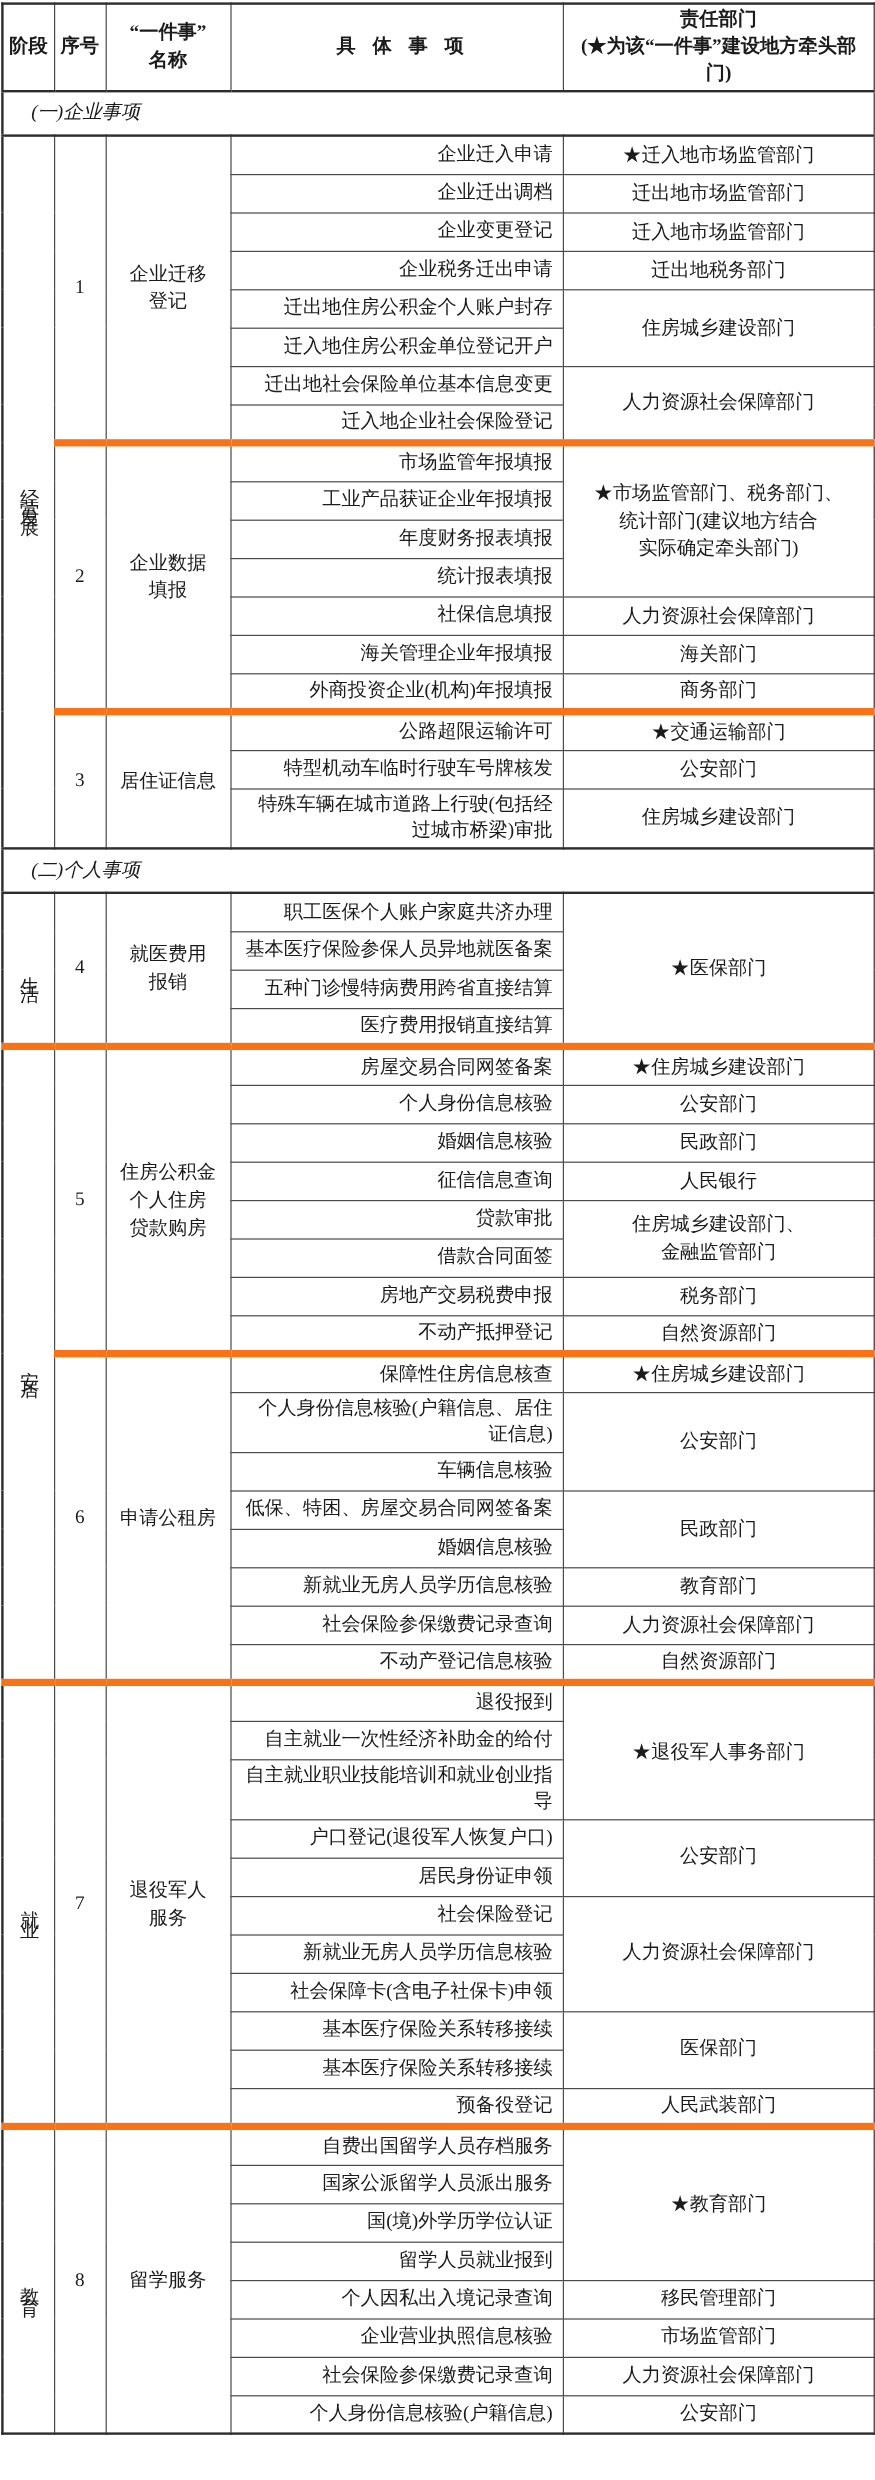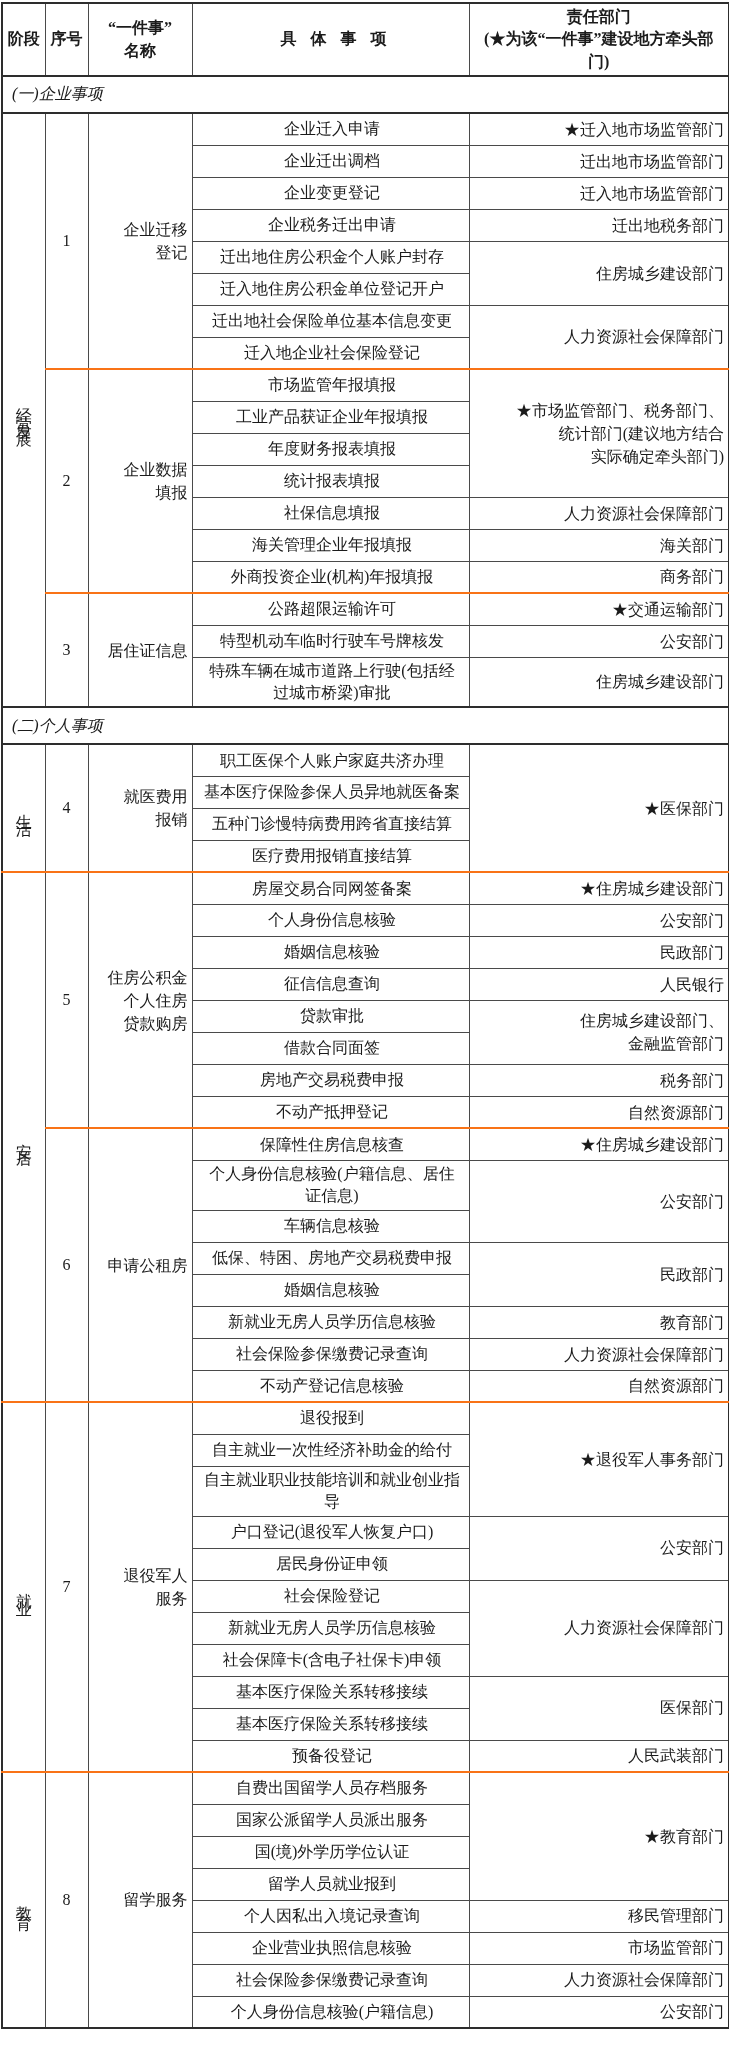--- a/index.html
+++ b/index.html
@@ -29,38 +29,38 @@
     word-break: break-all;
     overflow: hidden;
   }
   .doc tr { height: 32px; }
   tr.hrow { height: 62px; }
   tr.hrow th { font-weight: bold; border-bottom: 2px solid #2d2d2d; }
   th.items-head { letter-spacing: 14px; padding-left: 24px; }
   tr.srow { height: 37px; }
   tr.srow td {
     text-align: left;
-    padding-left: 9px;
+    padding-left: 23px;
     font-style: italic;
     border-top: 2px solid #2d2d2d;
     border-bottom: 2px solid #2d2d2d;
   }
   tr.tall { height: 46px; }
-  tr.gstart td { border-top: 2px solid #f97316; }
-  td.item { text-align: center; padding: 2px 8px 2px 11px; }
+  tr.gstart td { border-top: 6px solid #f97316; }
+  td.item { text-align: right; padding: 2px 8px 2px 11px; }
   td.stage-cell { padding: 0; }
   .stage-text {
     writing-mode: vertical-lr;
     text-orientation: upright;
     letter-spacing: 8px;
     display: inline-block;
     line-height: 1;
     padding-top: 8px;
   }
-  td.dept, td.name-cell { line-height: 1.45; text-align: right; }
+  td.dept, td.name-cell { line-height: 1.45; }
 </style>
 </head>
 <body>
 
 <div class="page">
 <table class="doc">
   <colgroup>
     <col style="width:43px">
         <col style="width:43px">
         <col style="width:104px">
@@ -251,21 +251,21 @@
     <td class="dept">★住房城乡建设部门</td>
   </tr>
   <tr class="tall">
     <td class="item">个人身份信息核验(户籍信息、居住证信息)</td>
     <td class="dept" rowspan="2">公安部门</td>
   </tr>
   <tr>
     <td class="item">车辆信息核验</td>
   </tr>
   <tr>
-    <td class="item">低保、特困、房地产交易税费申报</td>
+    <td class="item">低保、特困、房屋交易合同网签备案</td>
     <td class="dept" rowspan="2">民政部门</td>
   </tr>
   <tr>
     <td class="item">婚姻信息核验</td>
   </tr>
   <tr>
     <td class="item">新就业无房人员学历信息核验</td>
     <td class="dept">教育部门</td>
   </tr>
   <tr>

